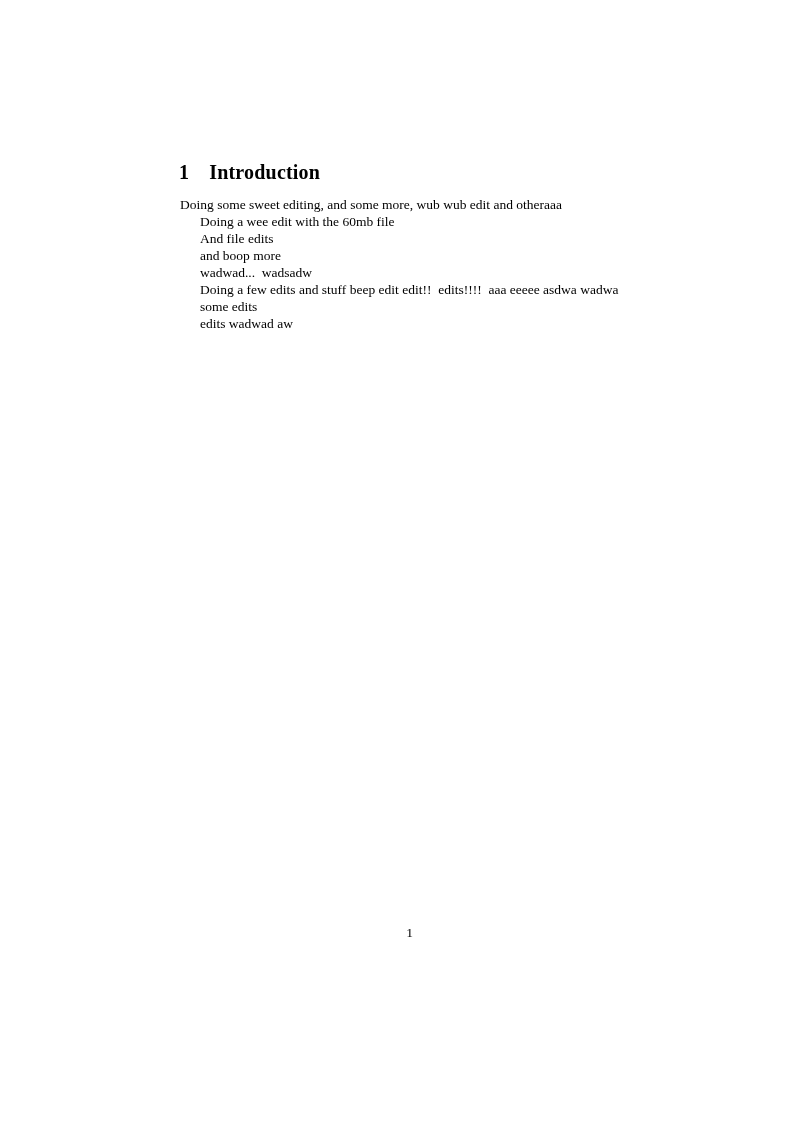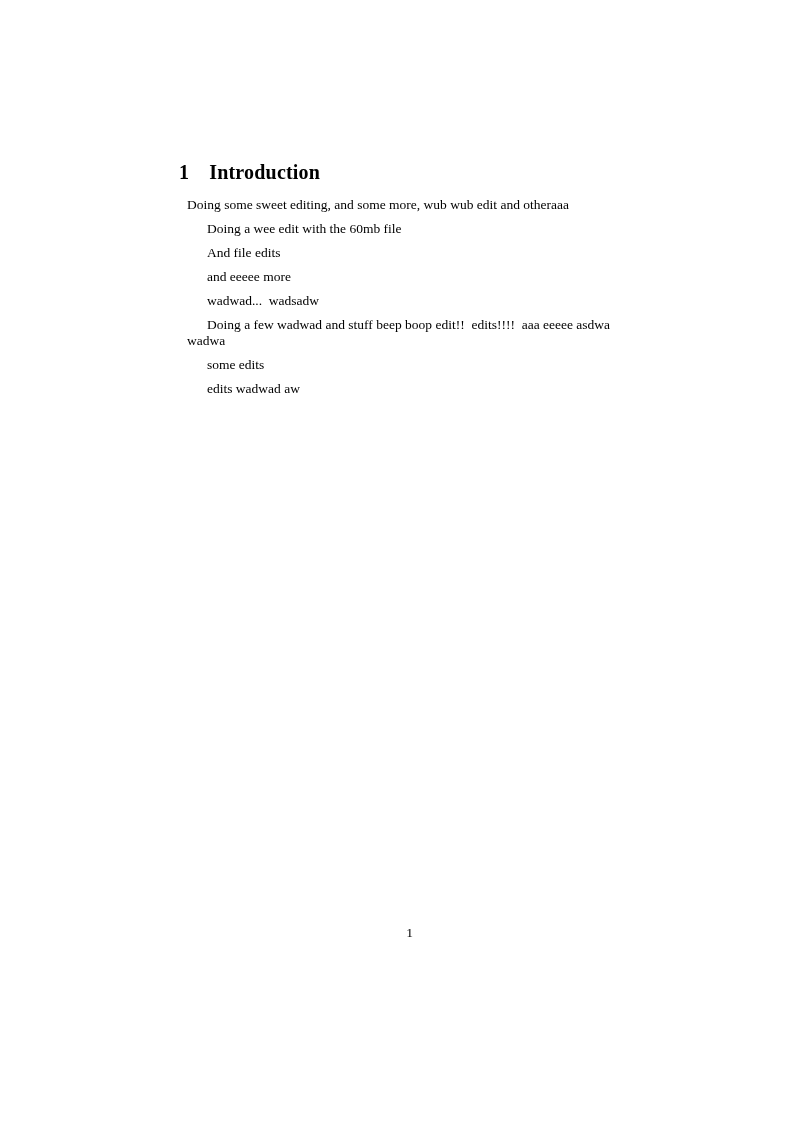--- a/index.html
+++ b/index.html
@@ -28,21 +28,21 @@
     line-height: 24px;
     font-weight: bold;
     letter-spacing: 0.2px;
     display: flex;
     align-items: baseline;
   }
   .section-heading .sec-num {
     margin-right: 20px;
   }
   .paragraphs p {
-    margin: 8px;
+    margin: 1px;
     font-size: 13.5px;
     line-height: 16px;
     white-space: pre-wrap;
     text-align: left;
   }
   .paragraphs p.p-indent {
     text-indent: 20px;
   }
   .page-footer {
     position: absolute;
@@ -63,23 +63,23 @@
 
     <h1 class="section-heading">
       <span class="sec-num">1</span>
       <span class="sec-title">Introduction</span>
     </h1>
 
     <div class="paragraphs">
       <p>Doing some sweet editing, and some more, wub wub edit and otheraaa</p>
       <p class="p-indent">Doing a wee edit with the 60mb file</p>
       <p class="p-indent">And file edits</p>
-      <p class="p-indent">and eeeee more</p>
+      <p class="p-indent">and boop more</p>
       <p class="p-indent">wadwad...  wadsadw</p>
-      <p class="p-indent">Doing a few wadwad and stuff beep boop edit!!  edits!!!!  aaa eeeee asdwa wadwa</p>
+      <p class="p-indent">Doing a few edits and stuff beep edit edit!!  edits!!!!  aaa eeeee asdwa wadwa</p>
       <p class="p-indent">some edits</p>
       <p class="p-indent">edits wadwad aw</p>
     </div>
 
   </div>
 
   <div class="page-footer">
     <span>1</span>
   </div>
 

